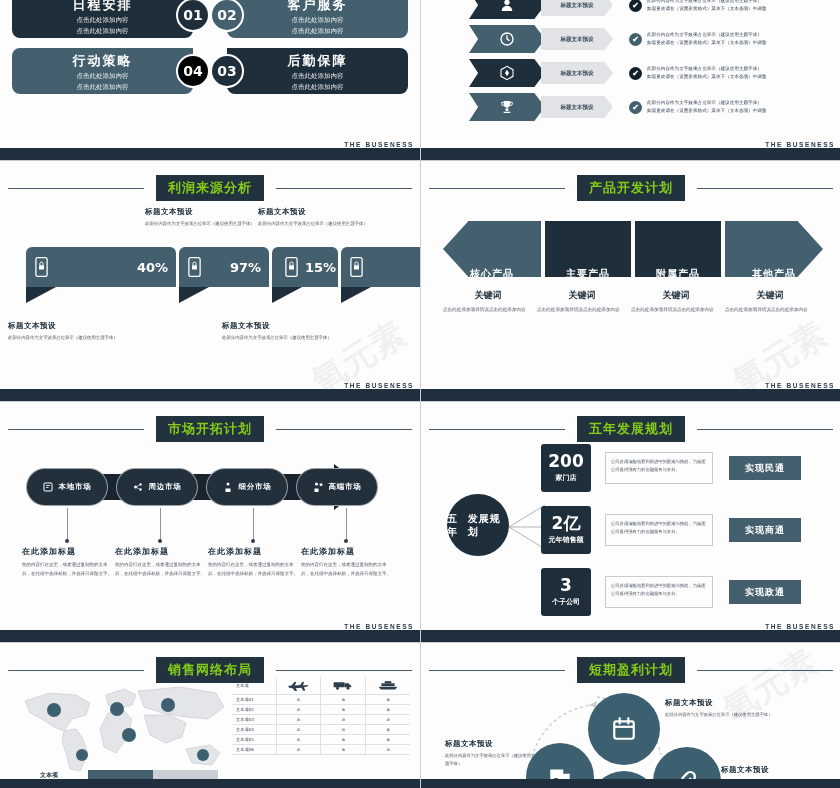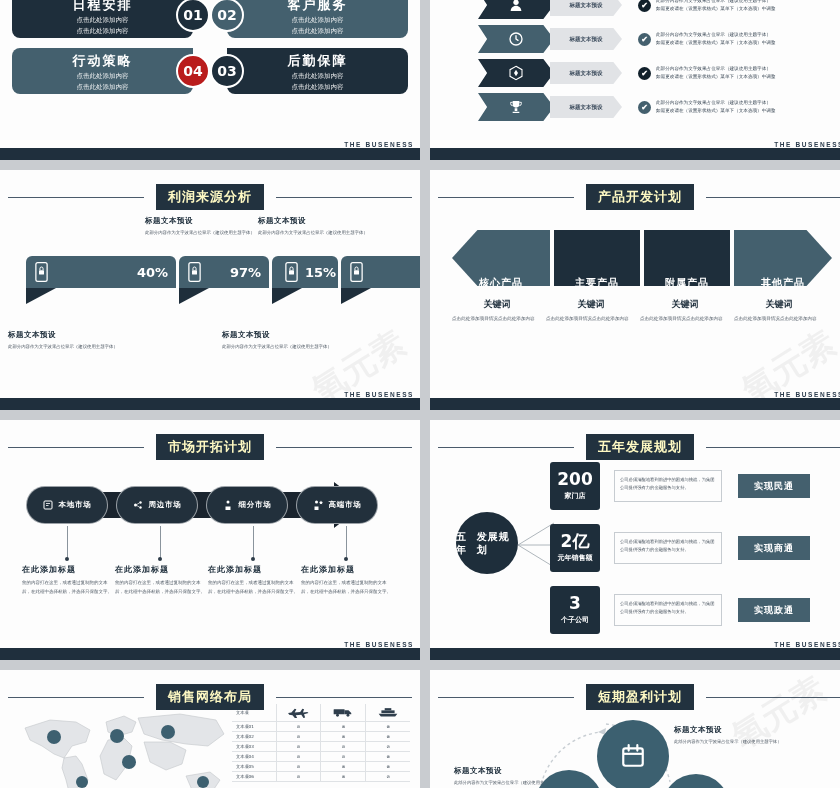--- a/index.html
+++ b/index.html
@@ -8,21 +8,21 @@
     background: #fff;
     font-family: "Liberation Sans", sans-serif;
     overflow: hidden;
   }
   .grid {
     width: 840px; height: 788px;
     display: grid;
     grid-template-columns: 420px 420px;
     grid-template-rows: 160px 240px 240px 148px;
     background: #c9ccd0;
-    gap: 10px;
+    gap: 1px;
   }
   .slide {
     position: relative;
     background: #fdfdfd;
     overflow: hidden;
   }
   
   .footer-bar {
     position: absolute; left: 0; right: 0; bottom: 0;
     height: 12px; background: #1f2f3d;
@@ -35,21 +35,21 @@
   .brand .b2 {
     position: absolute; right: 0; top: 8px; color: #e8ecef;
   }
   
   .title-row {
     position: absolute; top: 14px; left: 8px; right: 8px;
     display: flex; align-items: center;
   }
   .rule { flex: 1; height: 1px; background: #4a5b6b; }
   .title-badge {
-    background: #22323f; color: #fef9c3;
+    background: #22323f; color: #84cc16;
     font-size: 13px; font-weight: bold;
     padding: 4px 12px; margin: 0 12px;
     letter-spacing: 1px; white-space: nowrap;
     font-family: "DejaVu Sans", sans-serif;
   }
   .wm {
     position: absolute; right: 10px; bottom: 20px;
     font-size: 34px; color: rgba(0,0,0,0.05);
     transform: rotate(-32deg); pointer-events: none;
     font-family: "DejaVu Sans", sans-serif; font-weight: bold;
@@ -79,21 +79,21 @@
     position: absolute; top: 50%; transform: translateY(-50%);
     width: 34px; height: 34px; border-radius: 50%;
     display: flex; align-items: center; justify-content: center;
     font-size: 14px; font-weight: bold; color: #fff;
     border: 2px solid #fff;
     font-family: "DejaVu Sans", sans-serif;
     z-index: 3;
   }
   .numcircle.c01 { right: -17px; background: #1e2e3b; }
   .numcircle.c02 { left: -17px;  background: #44606e; }
-  .numcircle.c04 { right: -17px; background: #b91c1c; margin-left: 31px; }
+  .numcircle.c04 { right: -17px; background: #000000; margin-left: 31px; }
   .numcircle.c03 { left: -17px;  background: #1e2e3b; }
   .s1gap { width: 34px; }
 
   
   .chev-list { position: absolute; top: -10px; left: 48px; }
   .chev-row { display: flex; align-items: center; height: 30px; margin-bottom: 4px; }
   .chev {
     width: 76px; height: 28px; position: relative;
     display: flex; align-items: center; justify-content: center;
     clip-path: polygon(0 0, 86% 0, 100% 50%, 86% 100%, 0 100%, 12% 50%);
@@ -115,21 +115,21 @@
            font-size: 8px; color: #fff; font-weight: bold; }
   .tickc.dark { background: #11202b; }
   .tickc.mid  { background: #44606e; }
   .chev-desc .txt { margin-left: 5px; font-size: 4.6px; line-height: 1.7; color: #33414f;
                     font-family: "DejaVu Sans", sans-serif; white-space: nowrap; }
 
   
   .profit-bars { position: absolute; top: 86px; left: 26px; display: flex; align-items: flex-start; }
   .pb { position: relative; margin-right: 3px; }
   .pb-body {
-    background: #44606e; color: #fff; height: 32px;
+    background: #44606e; color: #fff; height: 40px;
     border-radius: 6px 6px 0 0;
     display: flex; align-items: center; justify-content: space-between;
     padding: 0 8px;
   }
   .pb-body svg { width: 15px; height: 20px; fill: #fff; flex: none; }
   .pb-pct { font-size: 13px; font-weight: bold; margin-left: 6px;
             font-family: "DejaVu Sans", sans-serif; }
   .pb-tail {
     width: 30px; height: 16px; background: #1e2e3b;
     clip-path: polygon(0 0, 100% 0, 0 100%);

